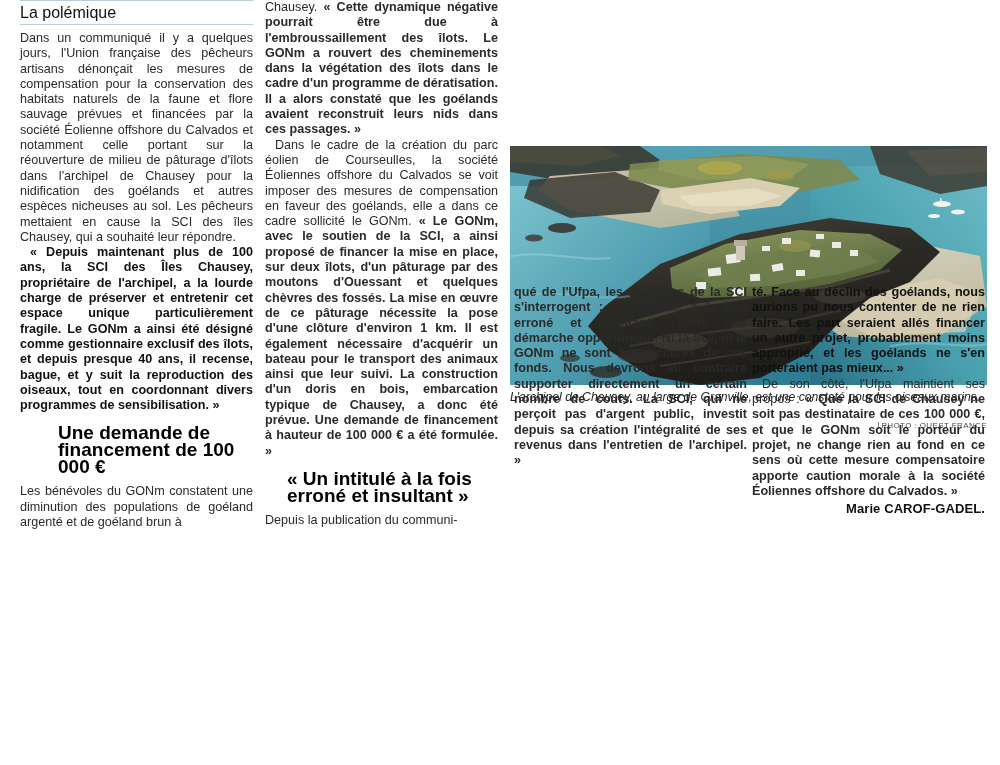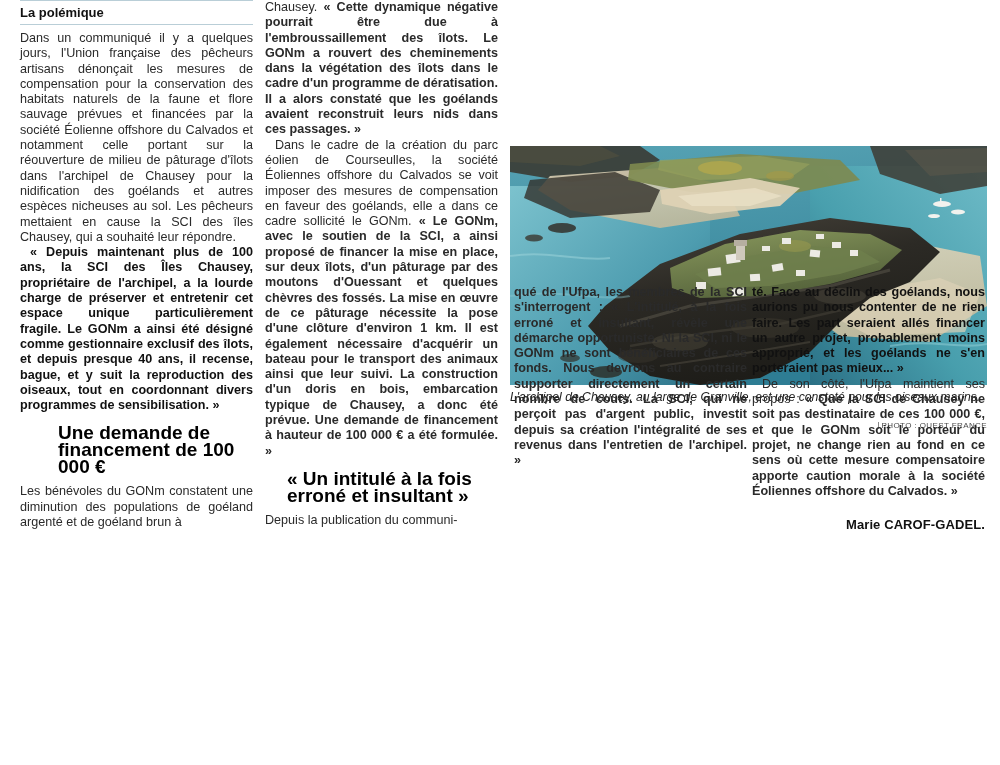--- a/index.html
+++ b/index.html
@@ -75,43 +75,43 @@
   .col p.b { font-weight: bold; color: #111; }
 
   
   .kicker {
     border-top: 1.6px solid #b9ced7;
     border-bottom: 1.6px solid #b9ced7;
     padding: 4px 0 4px 0;
     margin: 0 0 6px 0;
   }
   .kicker-text {
-    font-size: 13px;
-    font-weight: bold;
+    font-size: 16px;
+    font-weight: normal;
     color: #111;
     line-height: 15px;
     display: block;
   }
 
   
   .intertitle {
     font-size: 19px;
     line-height: 17px;
     font-weight: bold;
     color: #000;
     margin: 11px 0 9px 0;
     padding-left: 38px;
     text-align: left;
   }
   .intertitle.center {
     padding-left: 22px;
   }
 
   .signature {
-    margin-top: 18px;
+    margin-top: 2px;
     text-align: right;
     font-size: 13px;
     font-weight: bold;
     color: #111;
     letter-spacing: 0.1px;
   }
 
   
   .photo-block {
     position: absolute;

